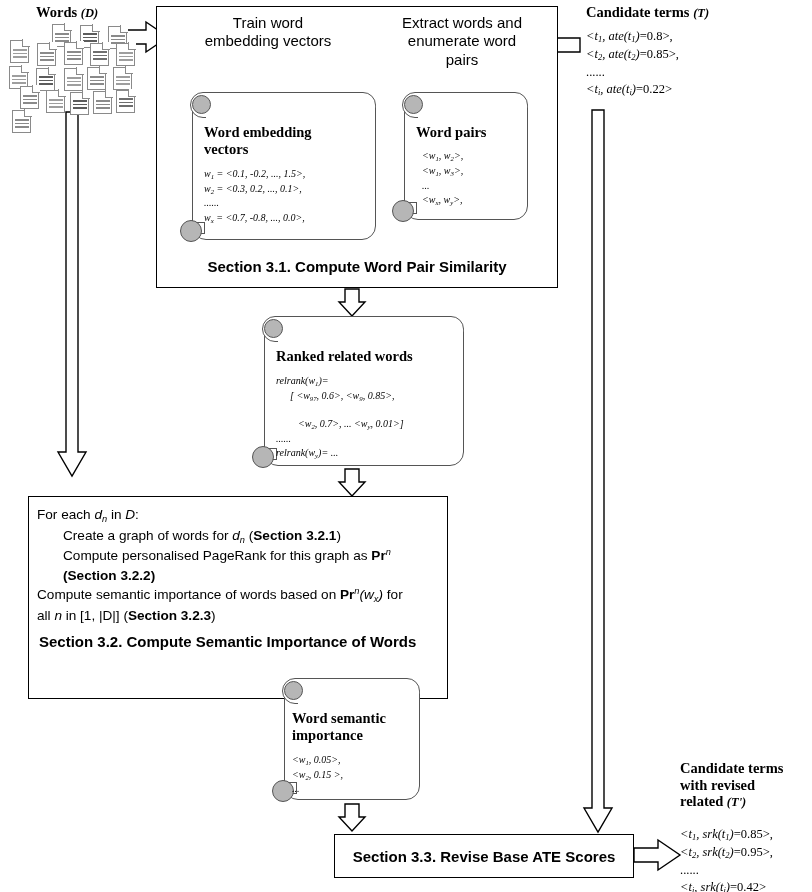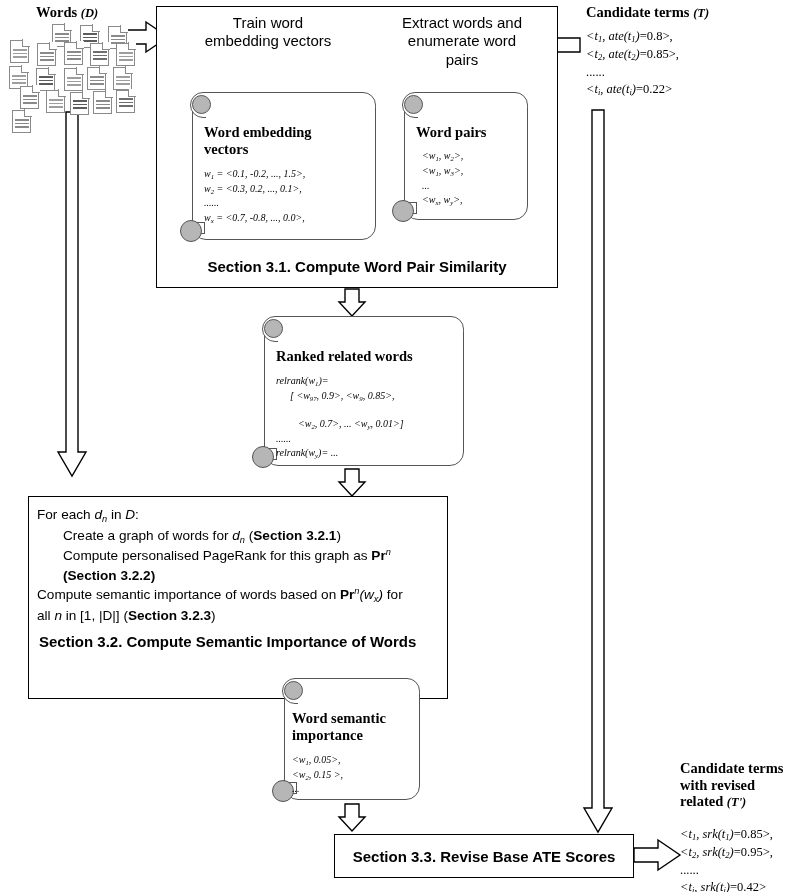--- a/index.html
+++ b/index.html
@@ -301,21 +301,21 @@
   <div class="sheet"></div>
   <div class="toproll"></div>
   <div class="toproll-mask"></div>
   <div class="knob-tl"></div>
   <div class="botcurl"></div>
   <div class="knob-bl"></div>
   <div class="inner">
     <div class="scroll-title">Ranked related words</div>
     <div class="scroll-body" style="margin-top:9px;">
       <div><i>relrank(w</i><sub>1</sub><i>)</i>=</div>
-      <div style="margin-left:14px;">[ &lt;<i>w</i><sub>97</sub>, <i>0.9</i>&gt;, &lt;<i>w</i><sub>9</sub>, <i>0.85</i>&gt;,</div>
+      <div style="margin-left:14px;">[ &lt;<i>w</i><sub>97</sub>, <i>0.6</i>&gt;, &lt;<i>w</i><sub>9</sub>, <i>0.85</i>&gt;,</div>
       <div style="margin-left:22px;margin-top:13px;">&lt;<i>w</i><sub>2</sub>, <i>0.7</i>&gt;, ... &lt;<i>w</i><sub>y</sub>, <i>0.01</i>&gt;]</div>
       <div>......</div>
       <div><i>relrank(w</i><sub>y</sub><i>)</i>= ...</div>
     </div>
   </div>
 </div>
 
 <div class="abs plainbox" style="left:28px;top:496px;width:420px;height:203px;">
   <div style="padding:8px 8px 0 8px;font-family:'Liberation Sans',sans-serif;font-size:13.6px;line-height:1.42;">
     <div>For each <i>d</i><sub>n</sub> in <i>D</i>:</div>

